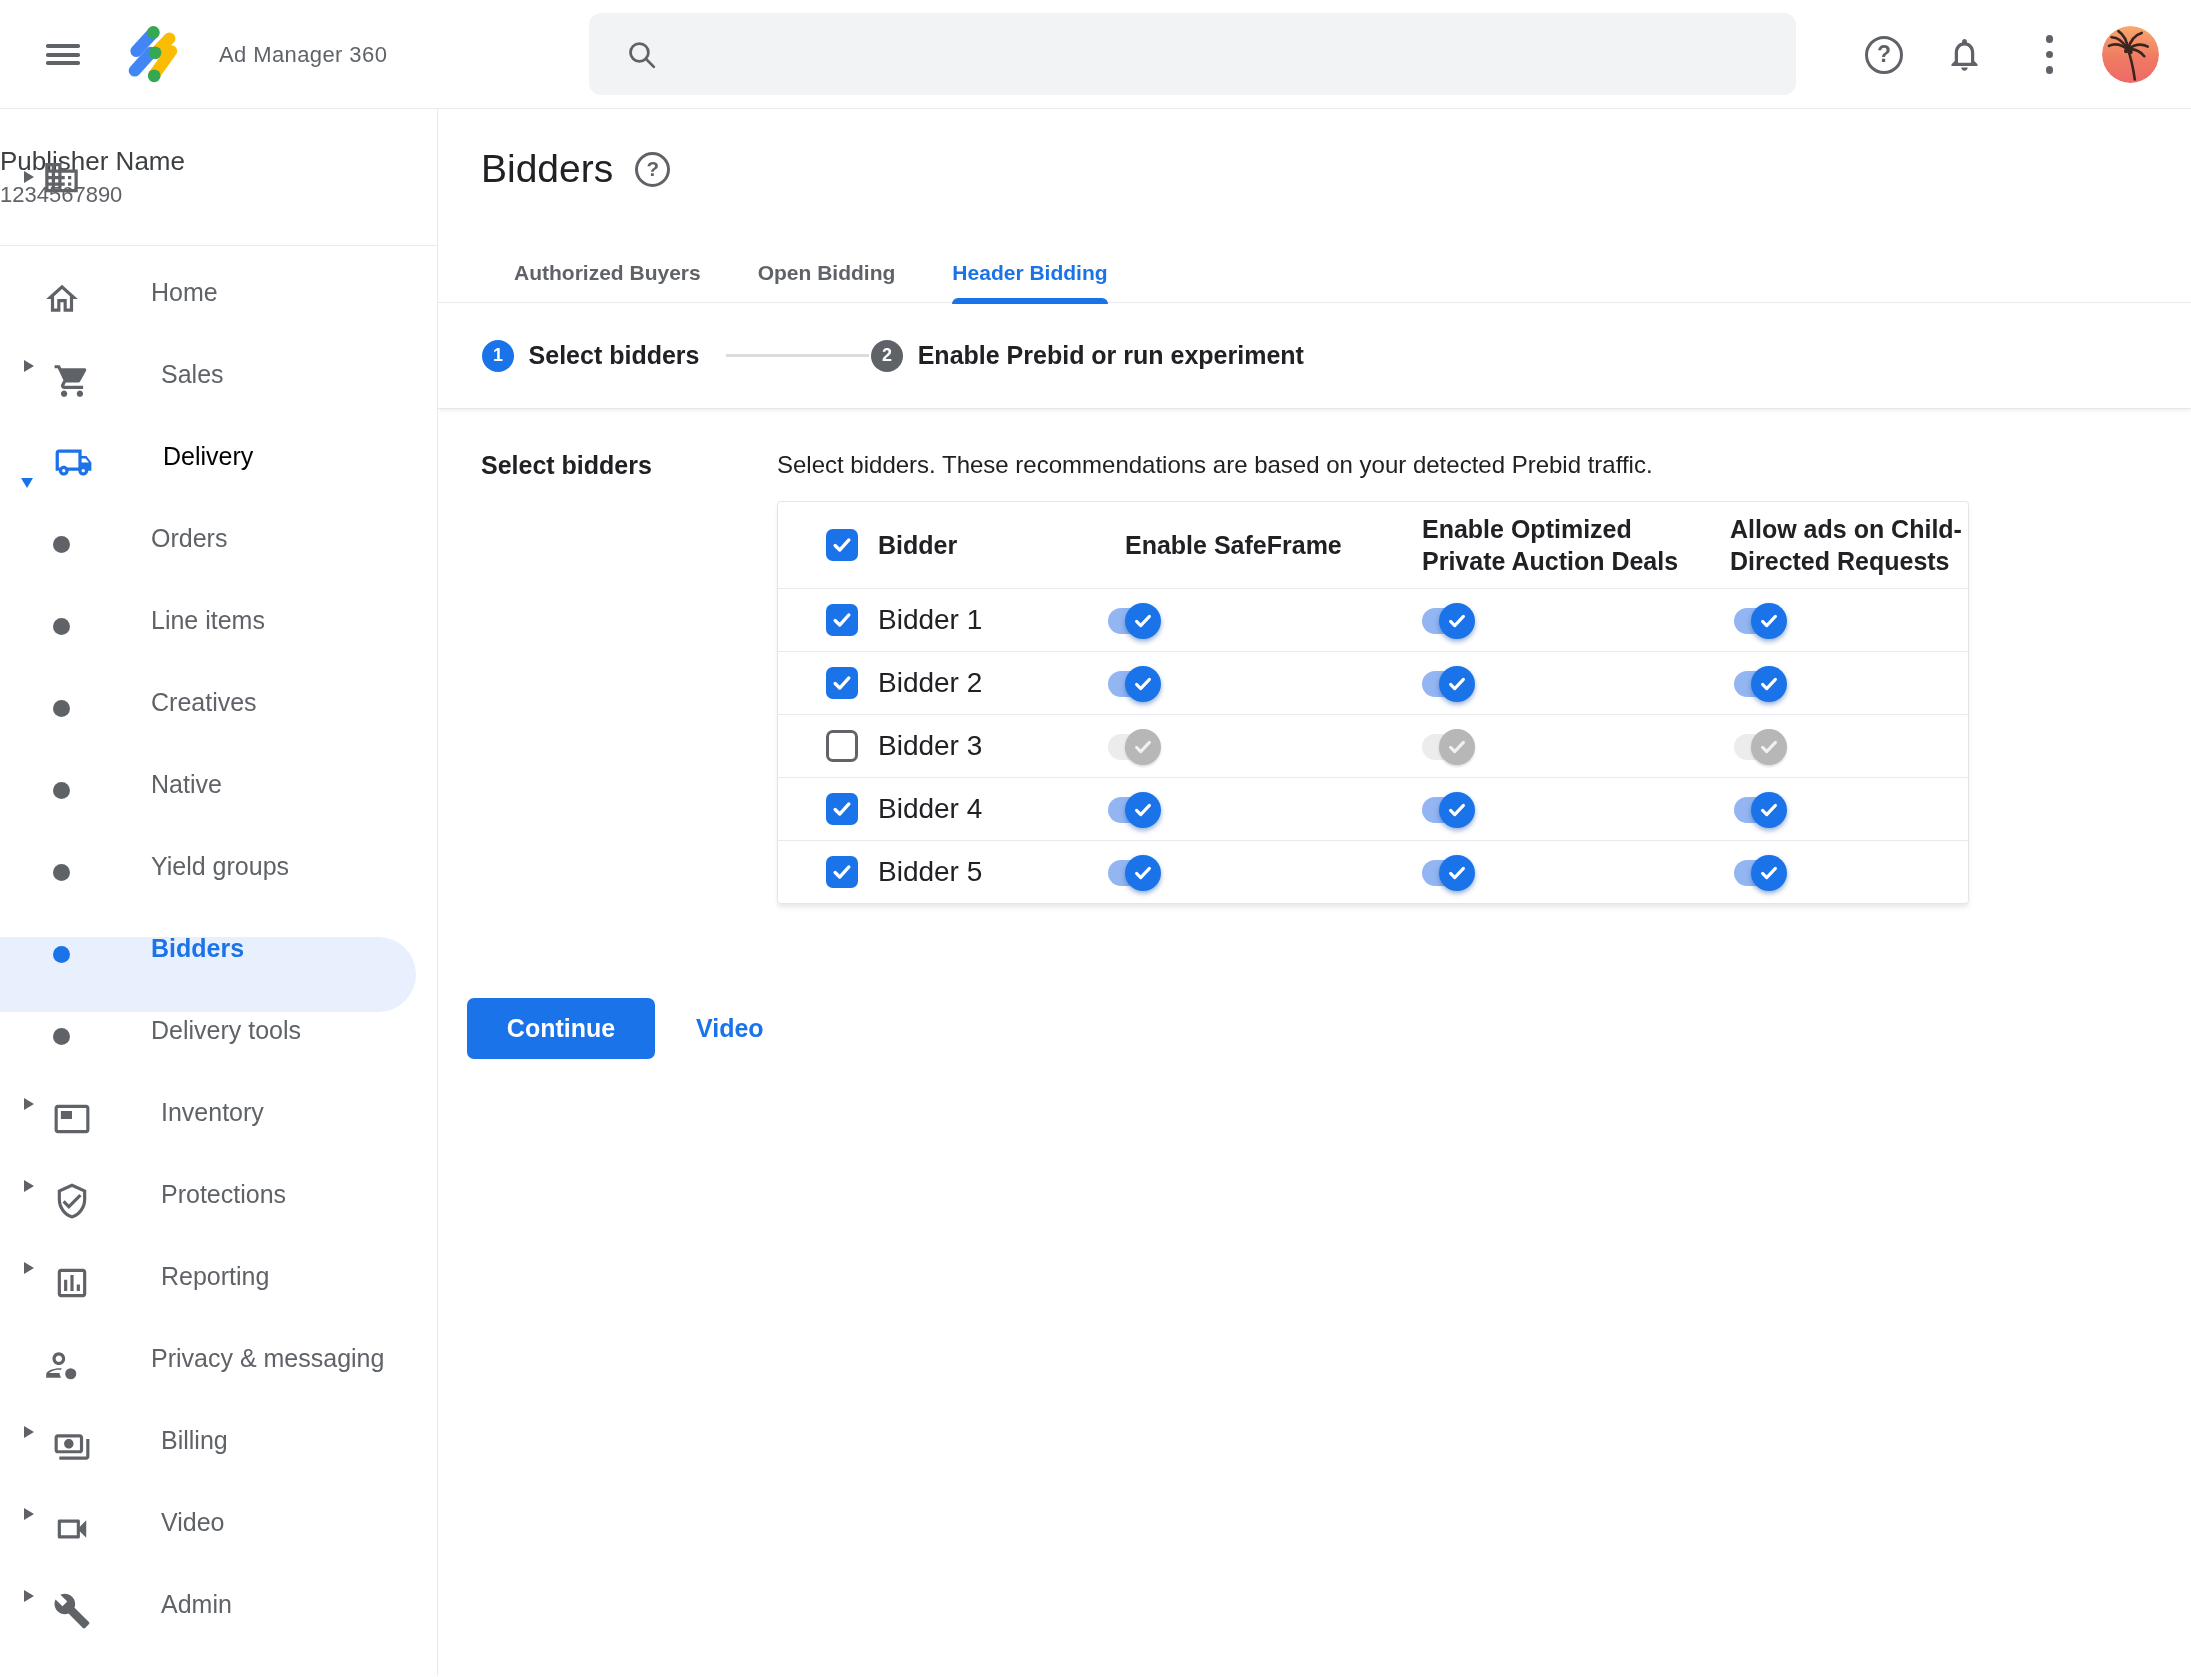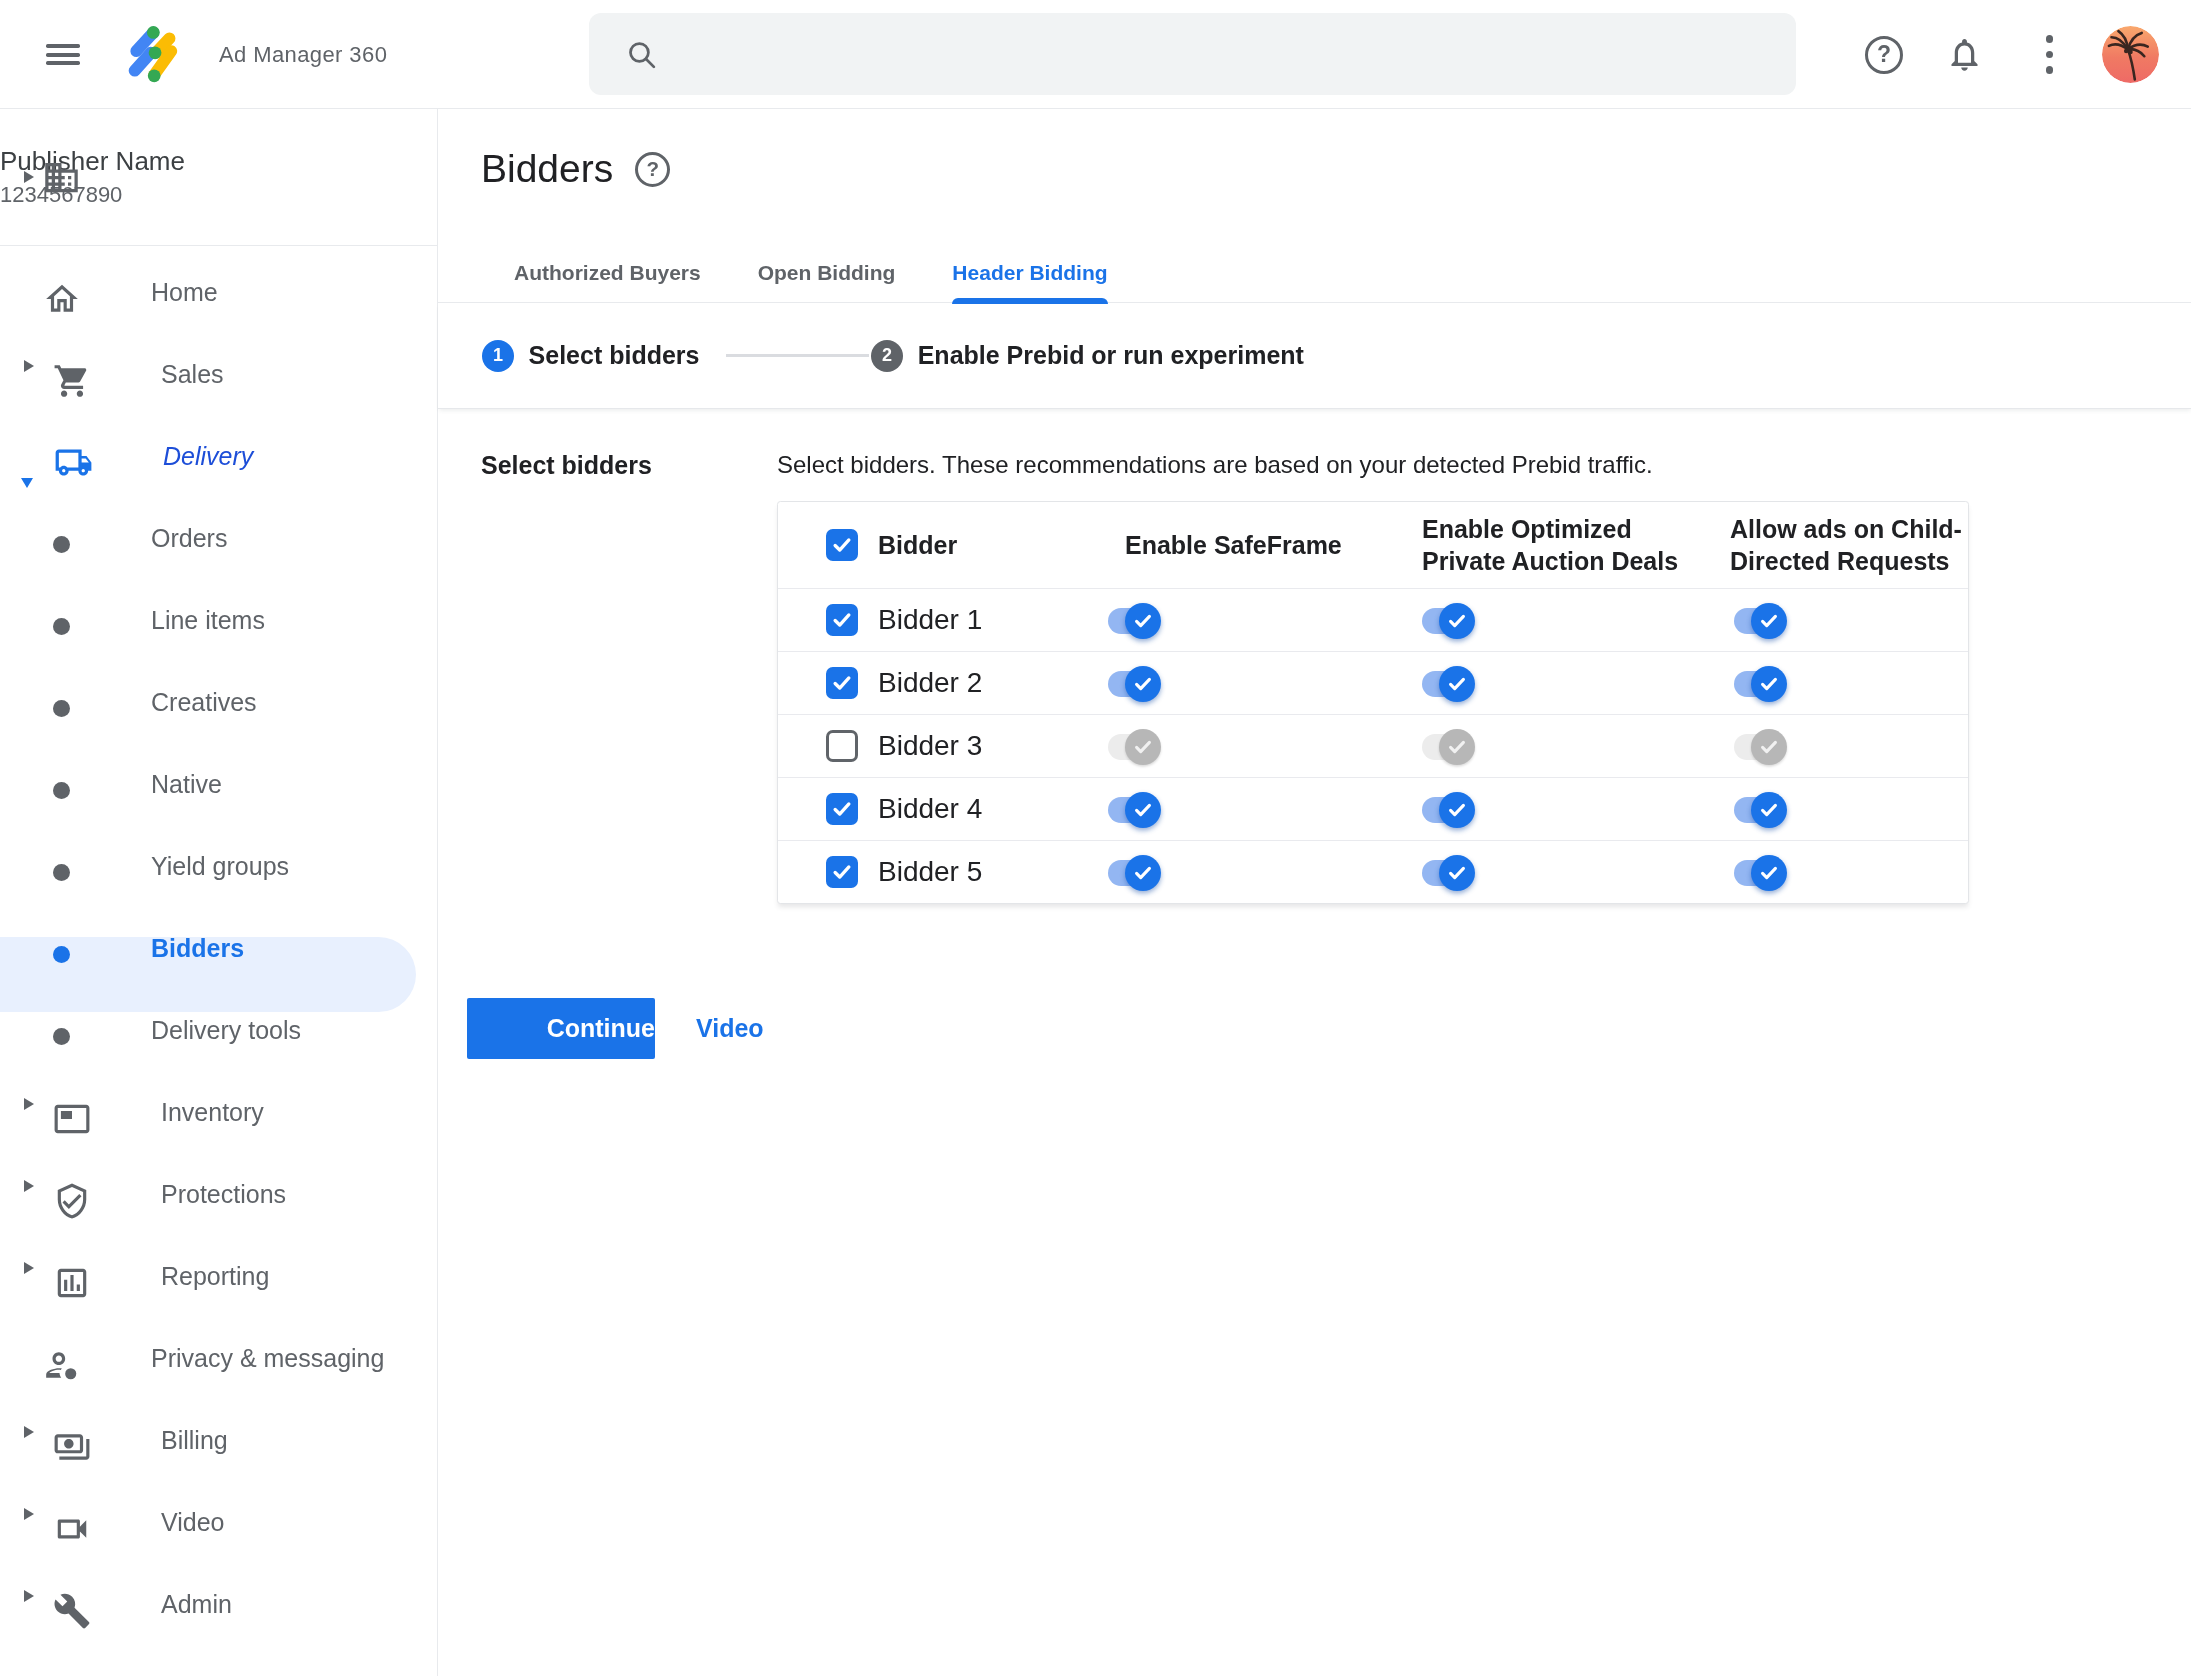--- a/index.html
+++ b/index.html
@@ -41,21 +41,21 @@
   .nav-item { position:relative; height:82px; display:flex; align-items:flex-start; cursor:pointer; }
   .caret-r { position:absolute; left:24px; width:0; height:0;
     border-left:10.3px solid #5f6368; border-top:6.8px solid transparent; border-bottom:6.8px solid transparent; }
   .caret-d { position:absolute; left:20.5px; top:36px; width:0; height:0;
     border-top:10.3px solid #1a73e8; border-left:6.8px solid transparent; border-right:6.8px solid transparent; }
   .nicon { position:absolute; left:41px; width:41px; height:41px;
     display:flex; align-items:center; justify-content:center; }
   .bullet { width:17px; height:17px; border-radius:50%; background:#5f6368; }
   .nav-item.active .bullet { background:#1a73e8; }
   .nlabel { margin-left:110px; font-size:25px; color:#5f6368; white-space:nowrap; }
-  .nav-item.blue .nlabel { color:#1d4ed8;font-style:italic; }
+  .nav-item.blue .nlabel { color:#000000; }
   .nav-item.active .nlabel { color:#1a73e8; font-weight:700; }
   .nav-item.active::before { content:''; position:absolute; left:0; top:3.4px; height:75px; width:416px;
     background:#e8f0fe; border-radius:0 38px 38px 0; }
   .nav-item > * { position:relative; }
 
   
   .pgtitle-row { position:absolute; left:43px; top:38px; display:flex; align-items:center; gap:22px; }
   h1 { font-size:39px; font-weight:400; color:#202124; }
   .help-sm { width:35px; height:35px; border:3px solid #5f6368; border-radius:50%; color:#5f6368;
     font-size:20.5px; font-weight:700; display:flex; align-items:center; justify-content:center; cursor:pointer; }
@@ -106,22 +106,22 @@
   .tg .track { position:absolute; inset:0; border-radius:13px; background:#ececec; }
   .tg .thumb { position:absolute; right:-6.8px; top:-5.1px; width:36px; height:36px; border-radius:50%;
     background:#b7b7b7; display:flex; align-items:center; justify-content:center;
     box-shadow:0 1.7px 2.6px rgba(0,0,0,.15); }
   .tg .thumb svg { stroke:rgba(255,255,255,.8); }
   .tg.on .track { background:#93b6f2; }
   .tg.on .thumb { background:#1a73e8; box-shadow:0 2.6px 5.1px rgba(23,78,166,.45); }
   .tg.on .thumb svg { stroke:#fff; }
 
   .btn-continue { position:absolute; left:29px; top:889px; width:188px; height:61px; border:none;
-    border-radius:2px; background:#1a73e8; color:#fff; font-size:25px; font-weight:700;
-    font-family:inherit; cursor:pointer;text-align:right; }
+    border-radius:7px; background:#1a73e8; color:#fff; font-size:25px; font-weight:700;
+    font-family:inherit; cursor:pointer; }
   .back-link { position:absolute; left:258px; top:889px; height:61px; display:flex; align-items:center;
     color:#1a73e8; font-size:25px; font-weight:700; cursor:pointer; text-decoration:none; }
 </style>
 </head>
 <body>
 
 <header class="hdr">
   <div class="burger">
       <i></i>
       <i></i>

